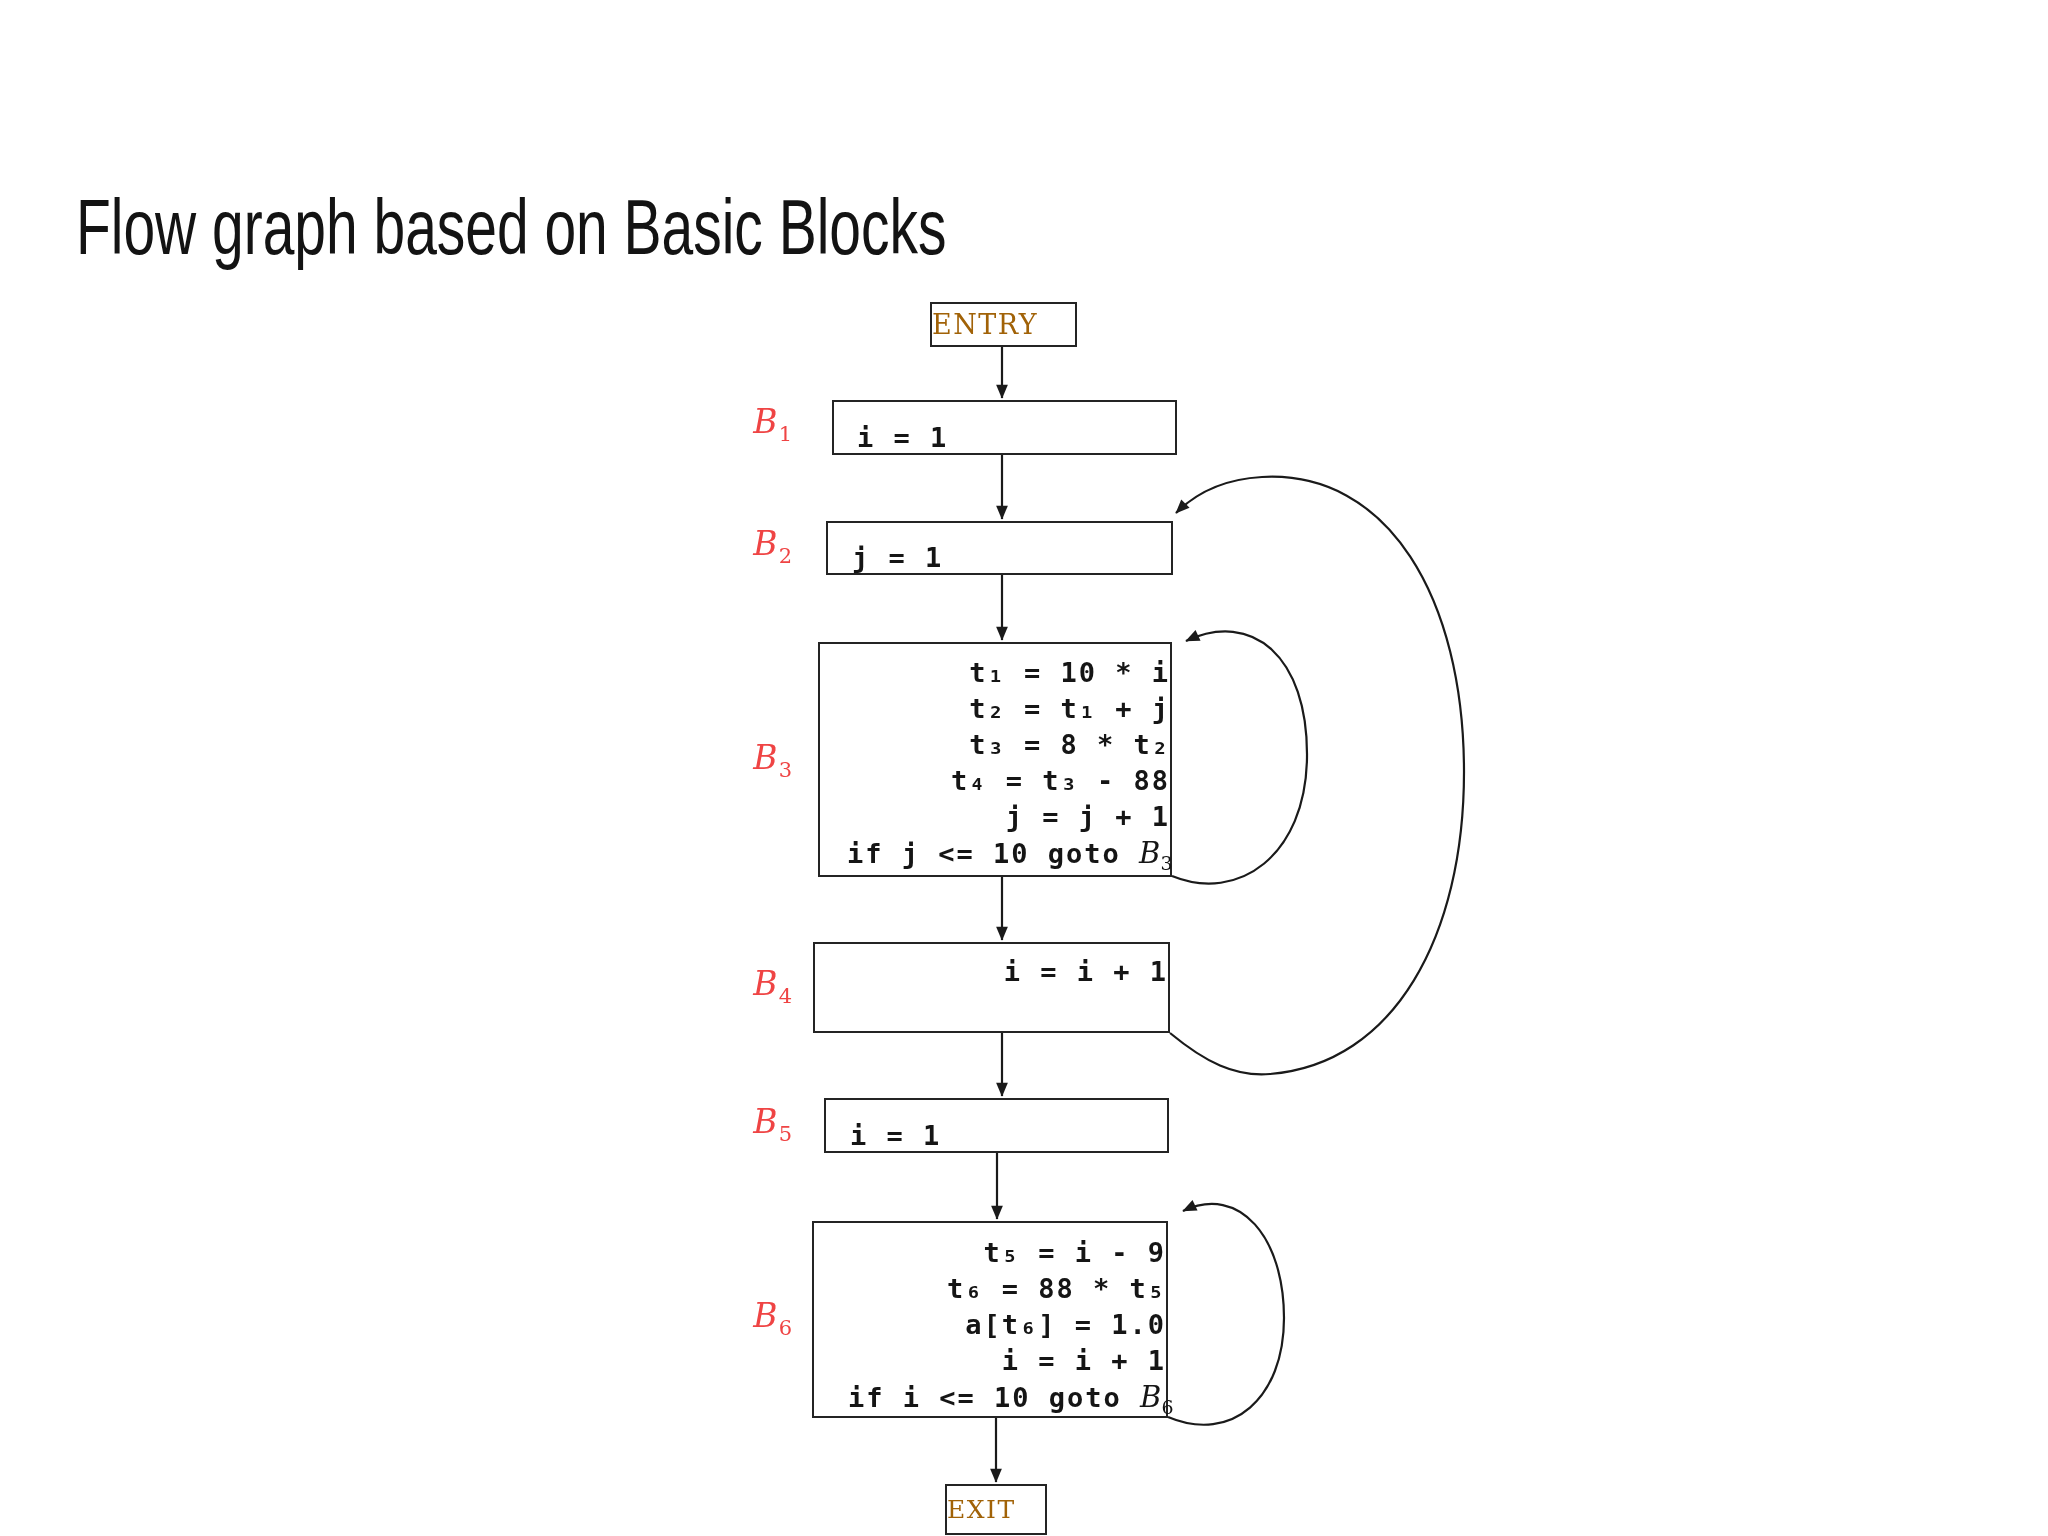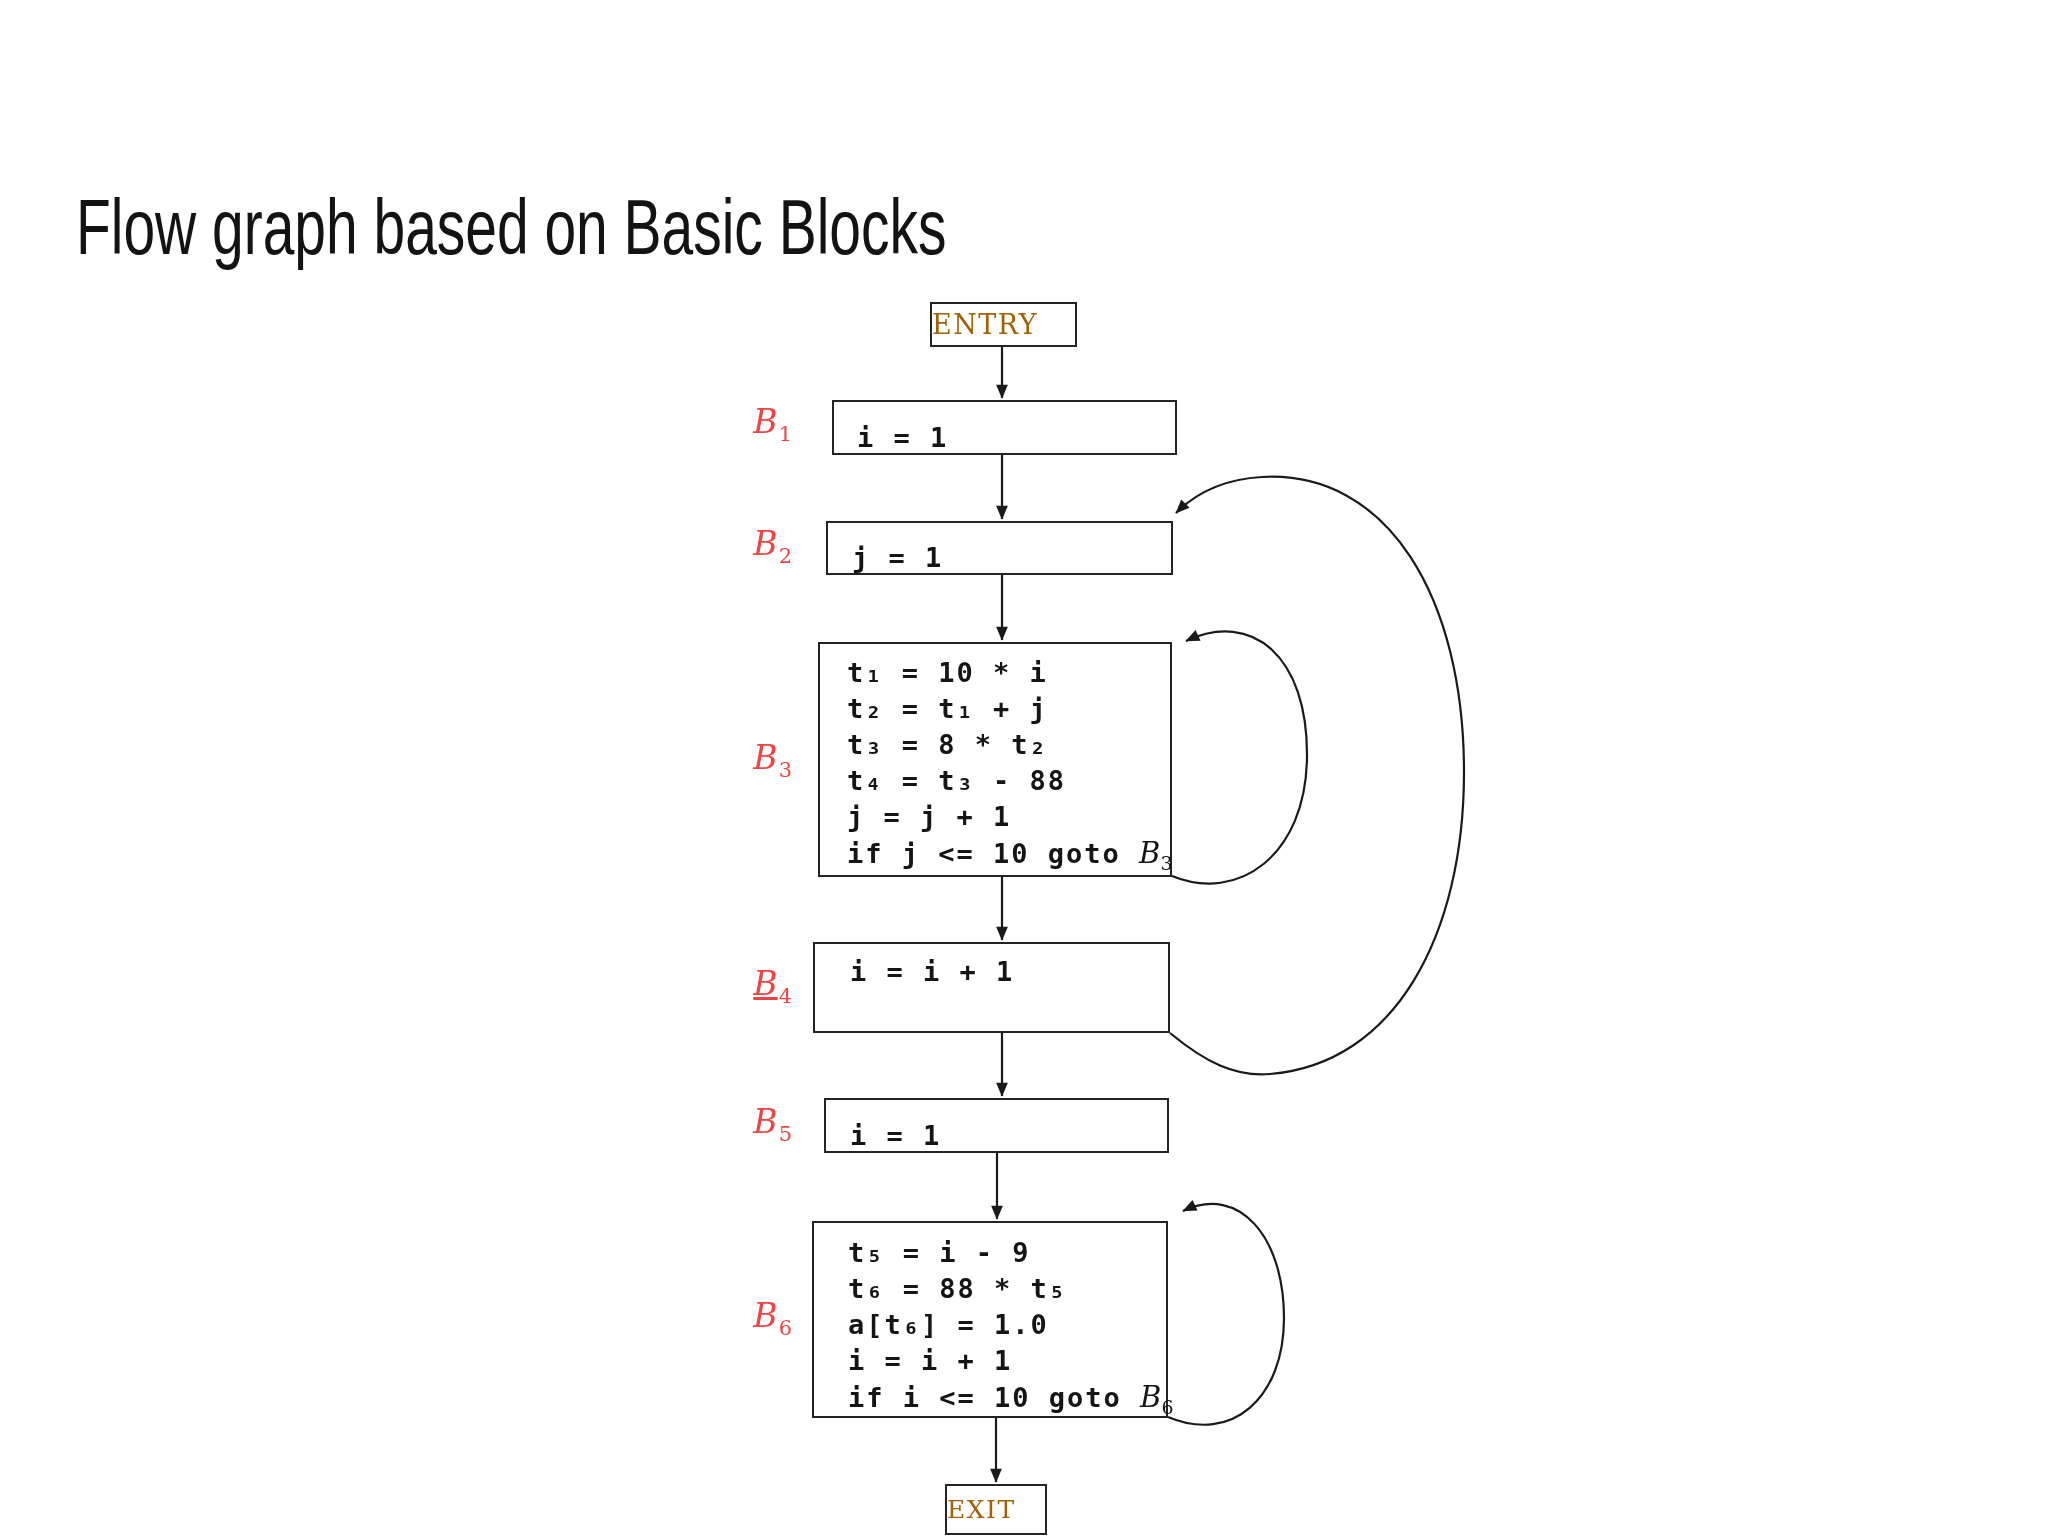--- a/index.html
+++ b/index.html
@@ -17,21 +17,21 @@
   .box{position:absolute;background:#fff;border:2.4px solid #242424;
        box-sizing:border-box;}
   .terminal{display:flex;align-items:center;justify-content:flex-start;
             font-family:"DejaVu Serif","Liberation Serif",serif;
             font-size:27px;letter-spacing:1.5px;color:#a16207;}
   .oneline{display:flex;align-items:flex-end;}
   .code{font-family:"DejaVu Sans Mono","Liberation Mono",monospace;
         font-weight:700;font-size:27px;letter-spacing:2px;color:#151515;
         white-space:nowrap;}
   .codeblock{position:absolute;box-sizing:border-box;}
-  .codeblock .code{line-height:36px;}
+  .codeblock .code{line-height:36px;text-align:right;}
   
   .bt{font-family:"DejaVu Serif","Liberation Serif",serif;font-style:italic;
       font-size:29px;font-weight:400;letter-spacing:0;}
   .bs{font-family:"DejaVu Serif","Liberation Serif",serif;font-style:normal;
       font-size:19px;font-weight:400;letter-spacing:0;vertical-align:-7px;}
 
   
   .blabel{position:absolute;width:64px;text-align:right;
           font-family:"DejaVu Serif","Liberation Serif",serif;
           font-style:italic;font-size:33px;color:#ef4444;}
@@ -44,21 +44,21 @@
   #b3{left:818px;top:642px;width:354px;height:235px;padding:11px 0 0 27px;}
   #b4{left:813px;top:942px;width:357px;height:91px;padding:9px 0 0 35px;}
   #b4 .code{line-height:38px;}
   #b5{left:824px;top:1098px;width:345px;height:55px;padding-left:24px;}
   #b6{left:812px;top:1221px;width:356px;height:197px;padding:12px 0 0 34px;}
   #exit{left:945px;top:1484px;width:102px;height:51px;font-size:25px;}
 
   #lb1{left:728px;top:402px;}
   #lb2{left:728px;top:524px;}
   #lb3{left:728px;top:738px;}
-  #lb4{left:728px;top:964px;text-decoration:underline;}
+  #lb4{left:728px;top:964px;}
   #lb5{left:728px;top:1102px;}
   #lb6{left:728px;top:1296px;}
 
   #edges{position:absolute;left:0;top:0;}
   .edge{stroke:#1a1a1a;stroke-width:2.2;fill:none;}
 </style>
 </head>
 <body>
 
 <div class="slide">

